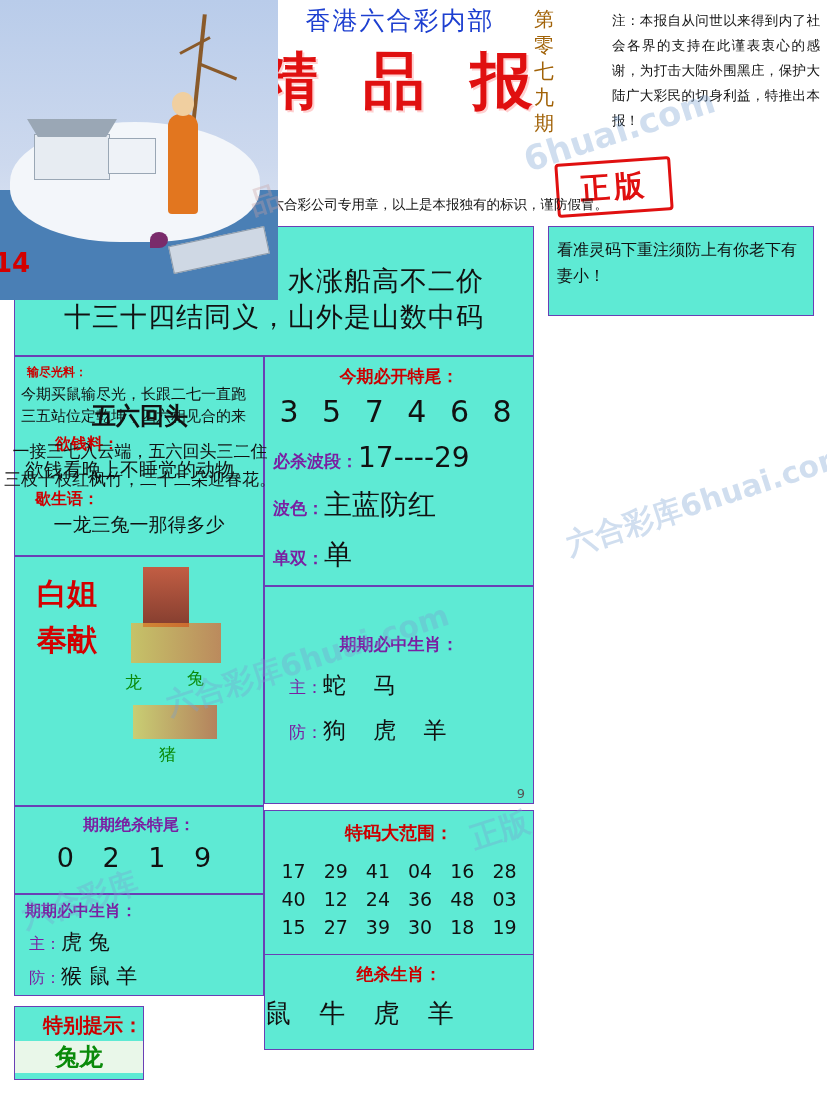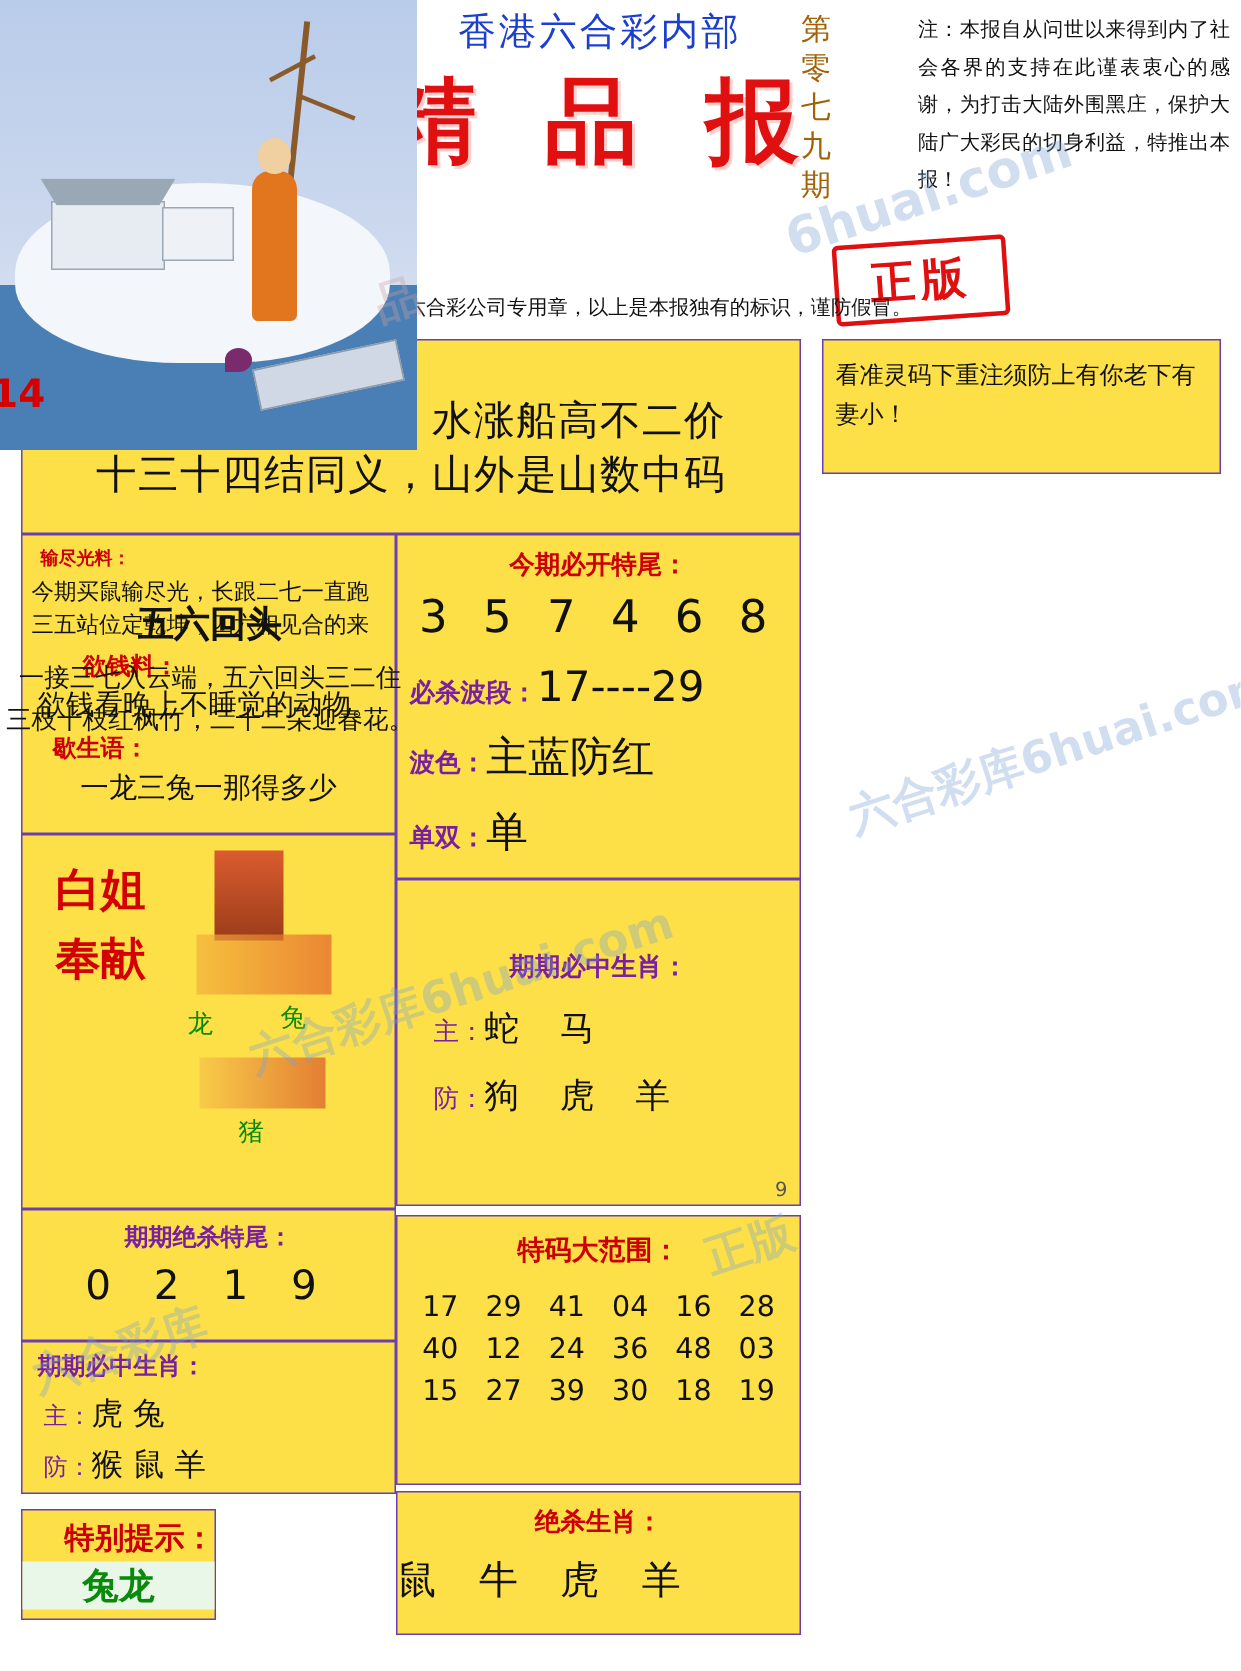--- a/index.html
+++ b/index.html
@@ -60,21 +60,21 @@
     letter-spacing:4px;transform:rotate(-4deg);
     background:rgba(255,255,255,0.35);
   }
   .warnbar{
     position:absolute;left:14px;top:196px;width:800px;
     font-size:13.5px;color:#111;
   }
   .warnbar b{color:#c00;font-weight:normal;}
 
   
-  .box{position:absolute;border:1px solid #6a3fb5;box-sizing:border-box;background:#fde047;}
+  .box{position:absolute;border:1px solid #6a3fb5;box-sizing:border-box;background:#5eead4;}
 
   
   #boxA{left:14px;top:226px;width:520px;height:130px;}
   #boxA .h{font-size:19px;font-weight:bold;color:#c00;margin:8px 0 2px 44px;}
   #boxA .l1,#boxA .l2{font-size:27px;color:#111;text-align:center;letter-spacing:1px;line-height:36px;}
 
   #boxB{left:14px;top:356px;width:250px;height:200px;}
   #boxB .sub{font-size:12px;font-weight:bold;color:#c00;margin:7px 0 2px 12px;}
   #boxB .txt{font-size:15px;color:#111;line-height:22px;margin:0 6px;}
   #boxB .sub2{font-size:16px;font-weight:bold;color:#c00;margin:7px 0 2px 40px;}
@@ -113,21 +113,21 @@
   #boxH .h{font-size:17px;font-weight:bold;color:#7a1fa2;text-align:center;margin-top:46px;}
   #boxH .r{font-size:23px;color:#111;margin:14px 0 0 24px;letter-spacing:10px;}
   #boxH .r .k{font-size:17px;color:#7a1fa2;letter-spacing:0;}
   #boxH .pg{position:absolute;right:8px;bottom:2px;font-size:13px;color:#555;}
 
   #boxI{left:264px;top:810px;width:270px;height:180px;}
   #boxI .h{font-size:18px;font-weight:bold;color:#c00;text-align:center;margin-top:10px;}
   #boxI table{margin:12px auto 0;border-collapse:collapse;}
   #boxI td{font-size:19px;color:#111;padding:3px 9px;text-align:center;}
 
-  #boxJ{left:264px;top:994px;width:270px;height:96px;}
+  #boxJ{left:264px;top:954px;width:270px;height:96px;}
   #boxJ .h{font-size:17px;font-weight:bold;color:#c00;text-align:center;margin-top:8px;}
   #boxJ .v{font-size:26px;color:#111;text-align:left;letter-spacing:10px;margin-top:10px;}
 
   #boxK{left:548px;top:226px;width:266px;height:90px;}
   #boxK .t{font-size:16px;color:#111;line-height:26px;margin:10px 8px 0;}
 
   #boxL{left:534px;top:330px;width:280px;height:450px;}
   #boxL .pic{position:absolute;left:0;top:0;width:278px;height:300px;overflow:hidden;}
   #boxL .cap{position:absolute;left:0;top:400px;width:280px;text-align:center;font-size:24px;font-weight:bold;color:#111;}
   #boxL .p1,#boxL .p2{position:absolute;left:0;width:280px;text-align:center;font-size:17px;color:#111;}

